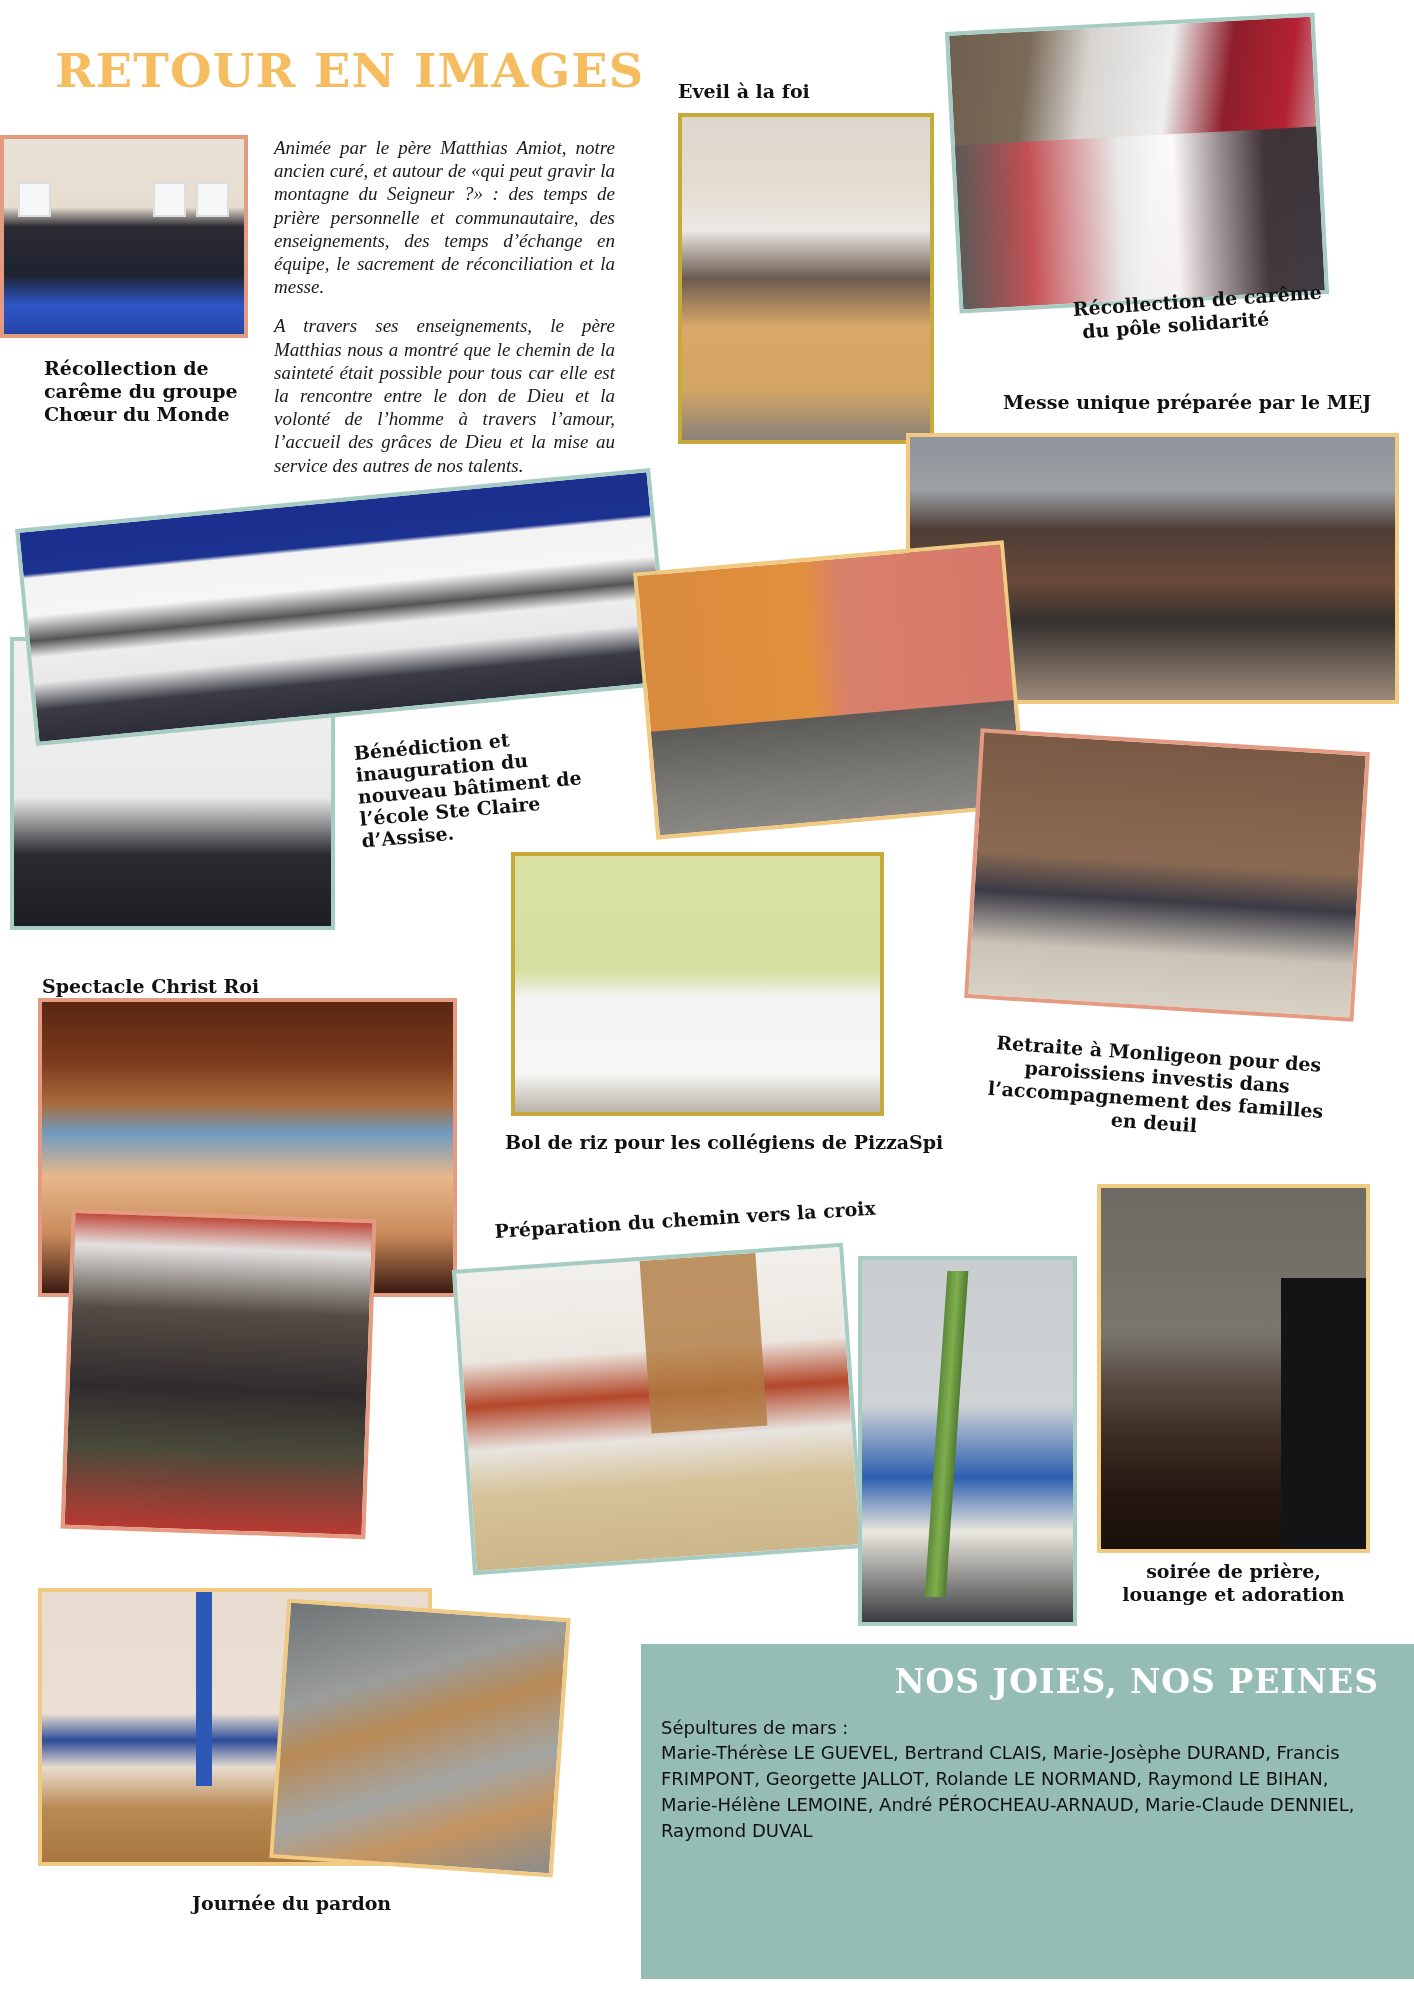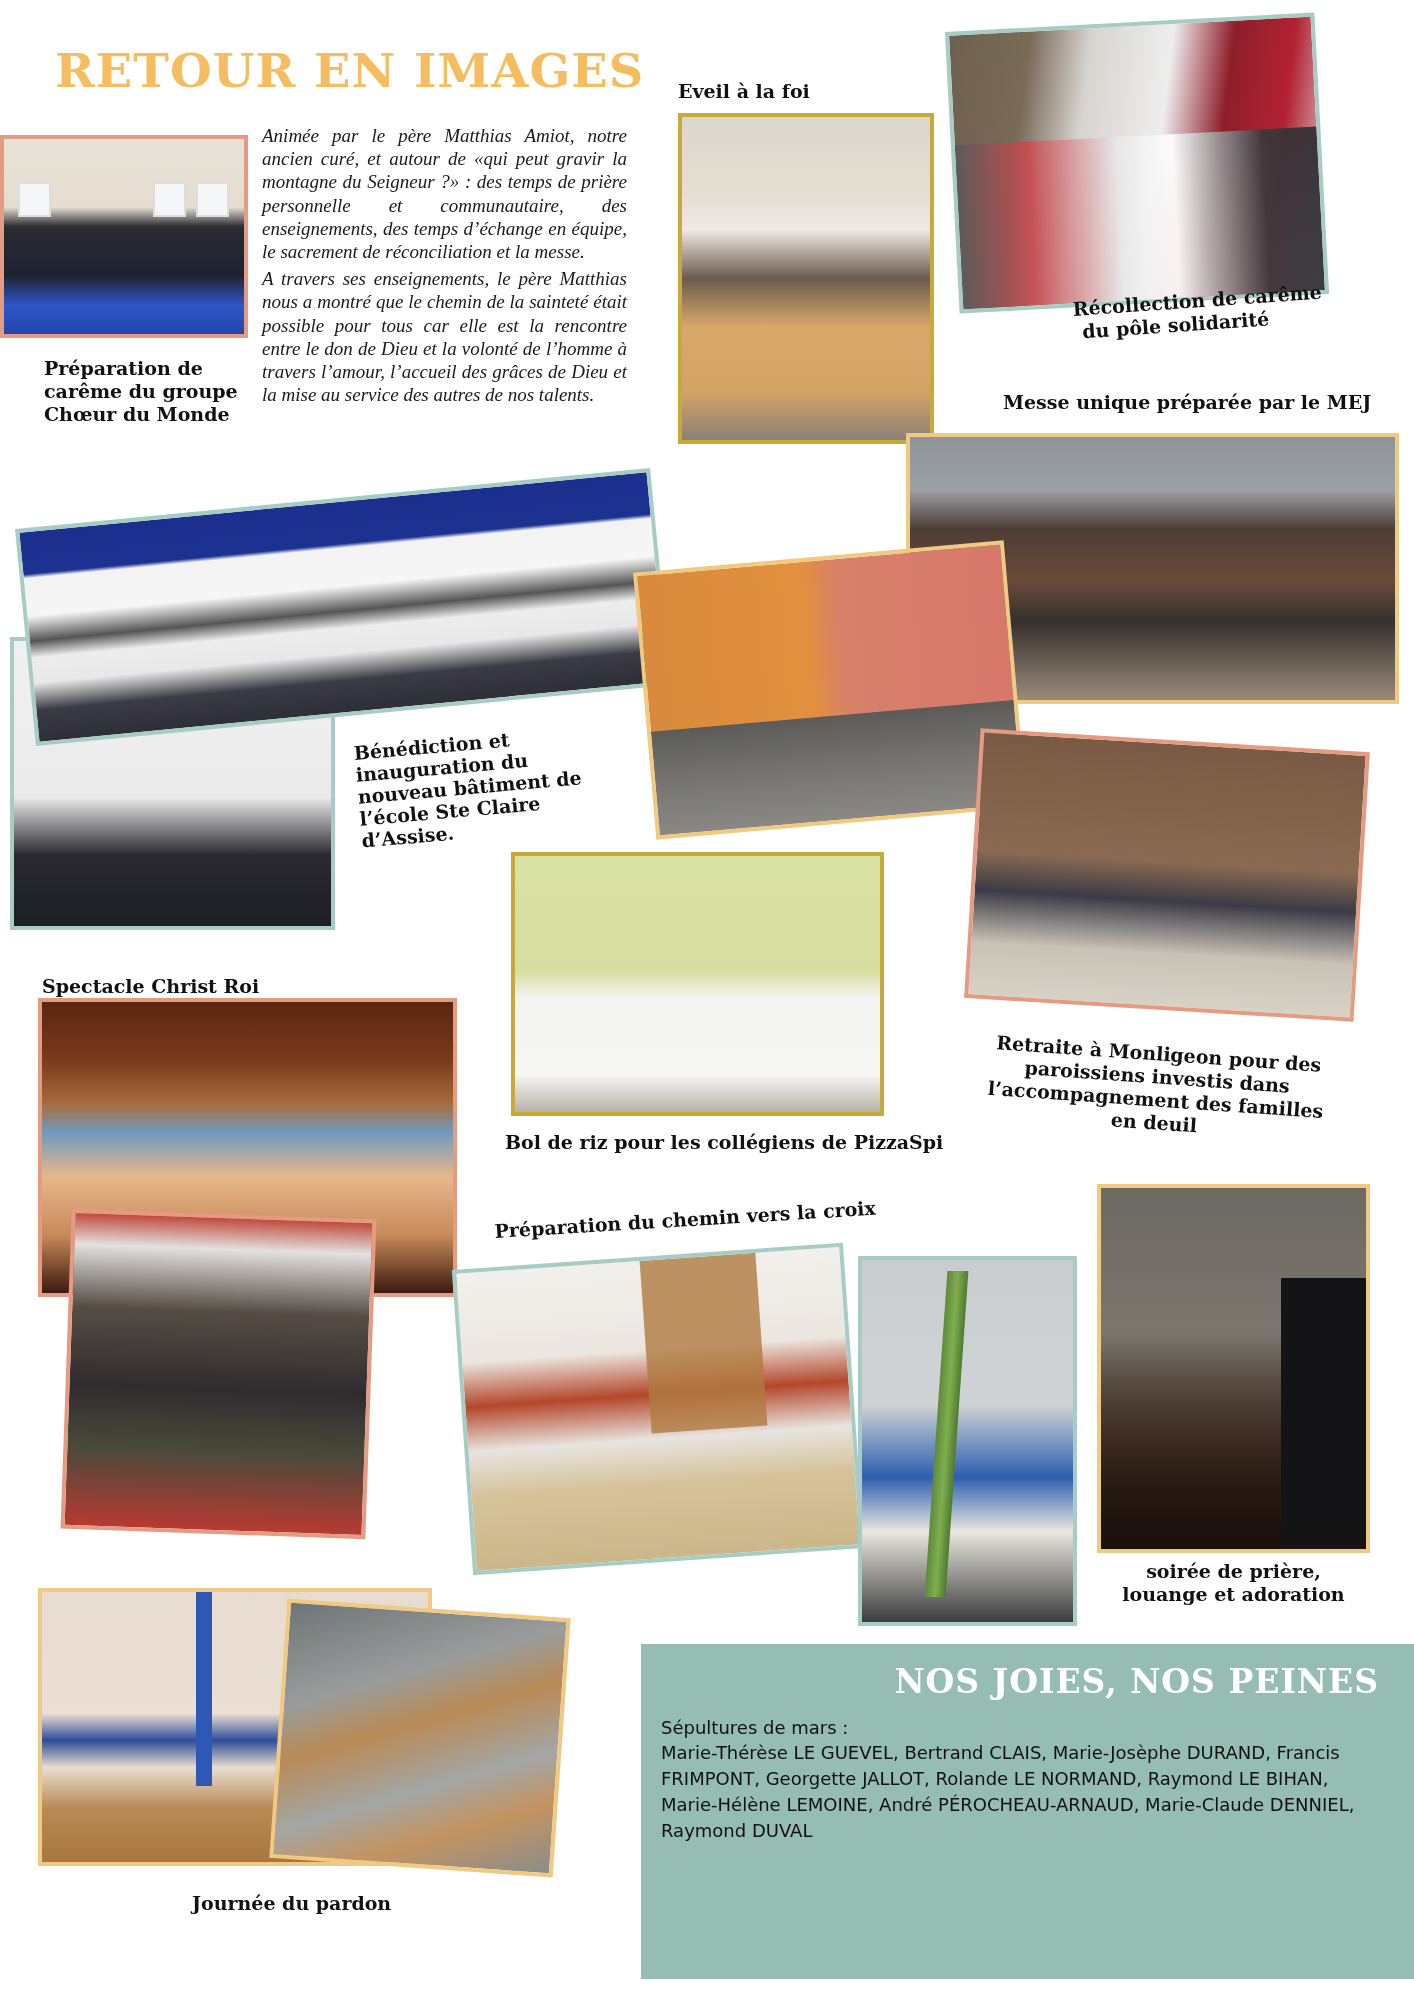--- a/index.html
+++ b/index.html
@@ -21,21 +21,21 @@
   .cap {
     font-family: "DejaVu Serif", serif;
     font-weight: bold; font-size: 19px; line-height: 23px;
     color: #111; white-space: nowrap;
   }
   .body-text {
     left: 258px; top: 120px; width: 373px;
     font-family: "Liberation Serif", serif; font-style: italic;
     font-size: 19px; line-height: 23.2px; text-align: justify; color: #1a1a1a;
   }
-  .body-text p { margin: 4px; }
+  .body-text p { margin: 16px; }
   .photo {
     position: absolute; box-sizing: border-box; overflow: hidden;
     border: 4px solid #E8907A;
   }
   .b-salmon { border-color: #E59A82; }
   .b-gold { border-color: #C8AA3A; }
   .b-teal { border-color: #A7CCC3; }
   .b-sand { border-color: #F0C982; }
 
   
@@ -91,21 +91,21 @@
 <body>
 
 <div class="abs title">RETOUR EN IMAGES</div>
 
 <div class="photo b-salmon sc-hall" style="left:0; top:135px; width:248px; height:203px;">
   <div class="win" style="left:6%"></div>
     <div class="win" style="left:62%"></div>
     <div class="win" style="left:80%"></div>
 </div>
 <div class="abs cap" style="left:44px; top:357px;">
-  <div>Préparation de</div>
+  <div>Récollection de</div>
   <div>carême du groupe</div>
   <div>Chœur du Monde</div>
 </div>
 
 <div class="abs body-text">
   <p>Animée par le père Matthias Amiot, notre ancien curé, et autour de «qui peut gravir la montagne du Seigneur ?» : des temps de prière personnelle et communautaire, des enseignements, des temps d’échange en équipe, le sacrement de réconciliation et la messe.</p>
   <p>A travers ses enseignements, le père Matthias nous a montré que le chemin de la sainteté était possible pour tous car elle est la rencontre entre le don de Dieu et la volonté de l’homme à travers l’amour, l’accueil des grâces de Dieu et la mise au service des autres de nos talents.</p>
 </div>
 
 <div class="abs cap" style="left:678px; top:80px;">Eveil à la foi</div>

